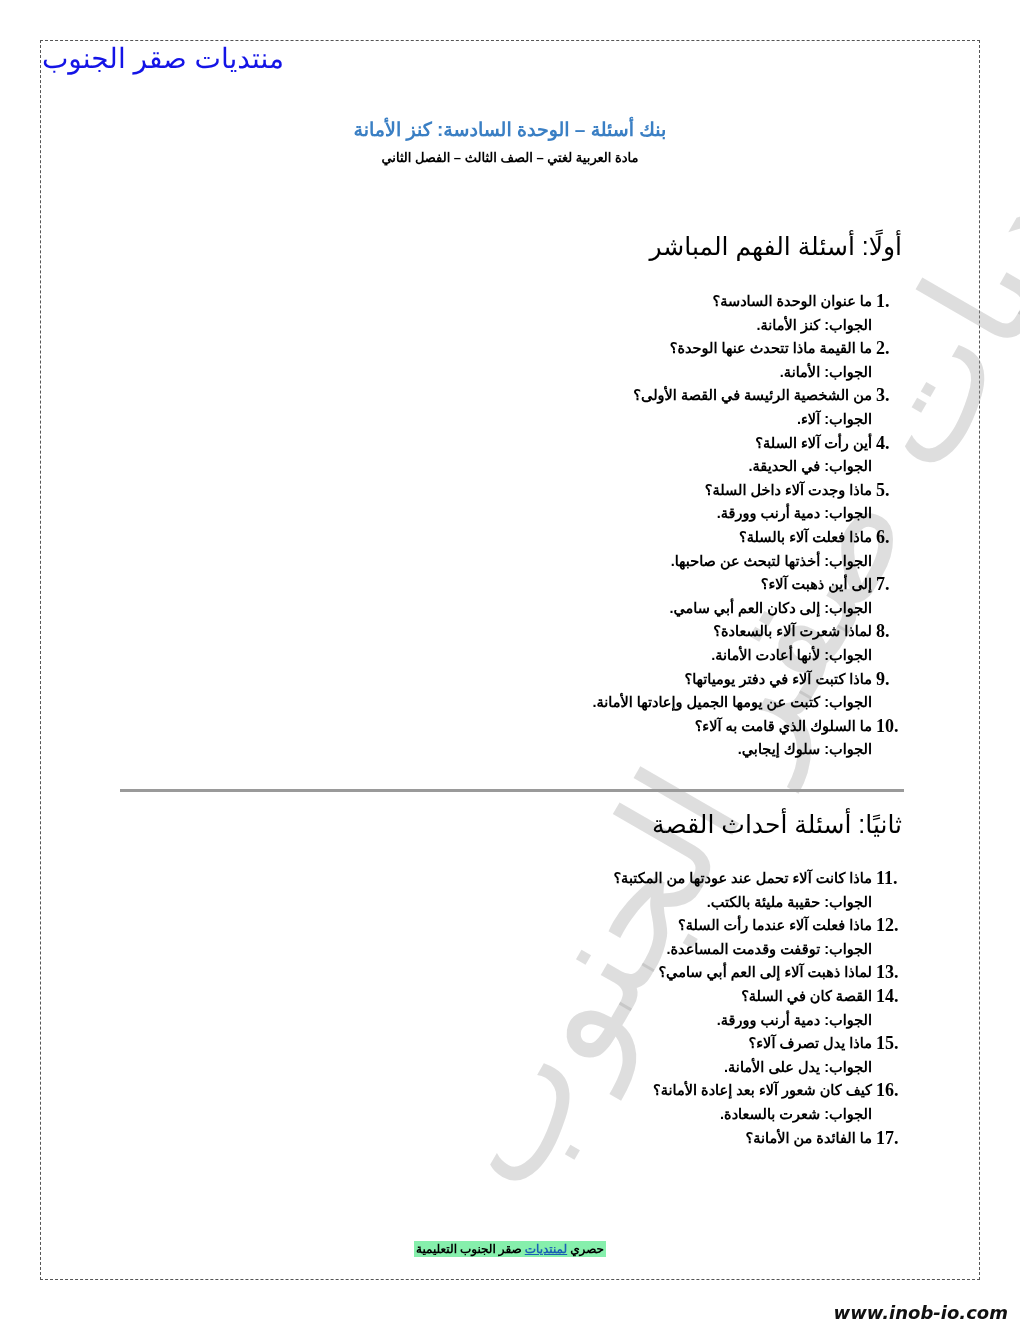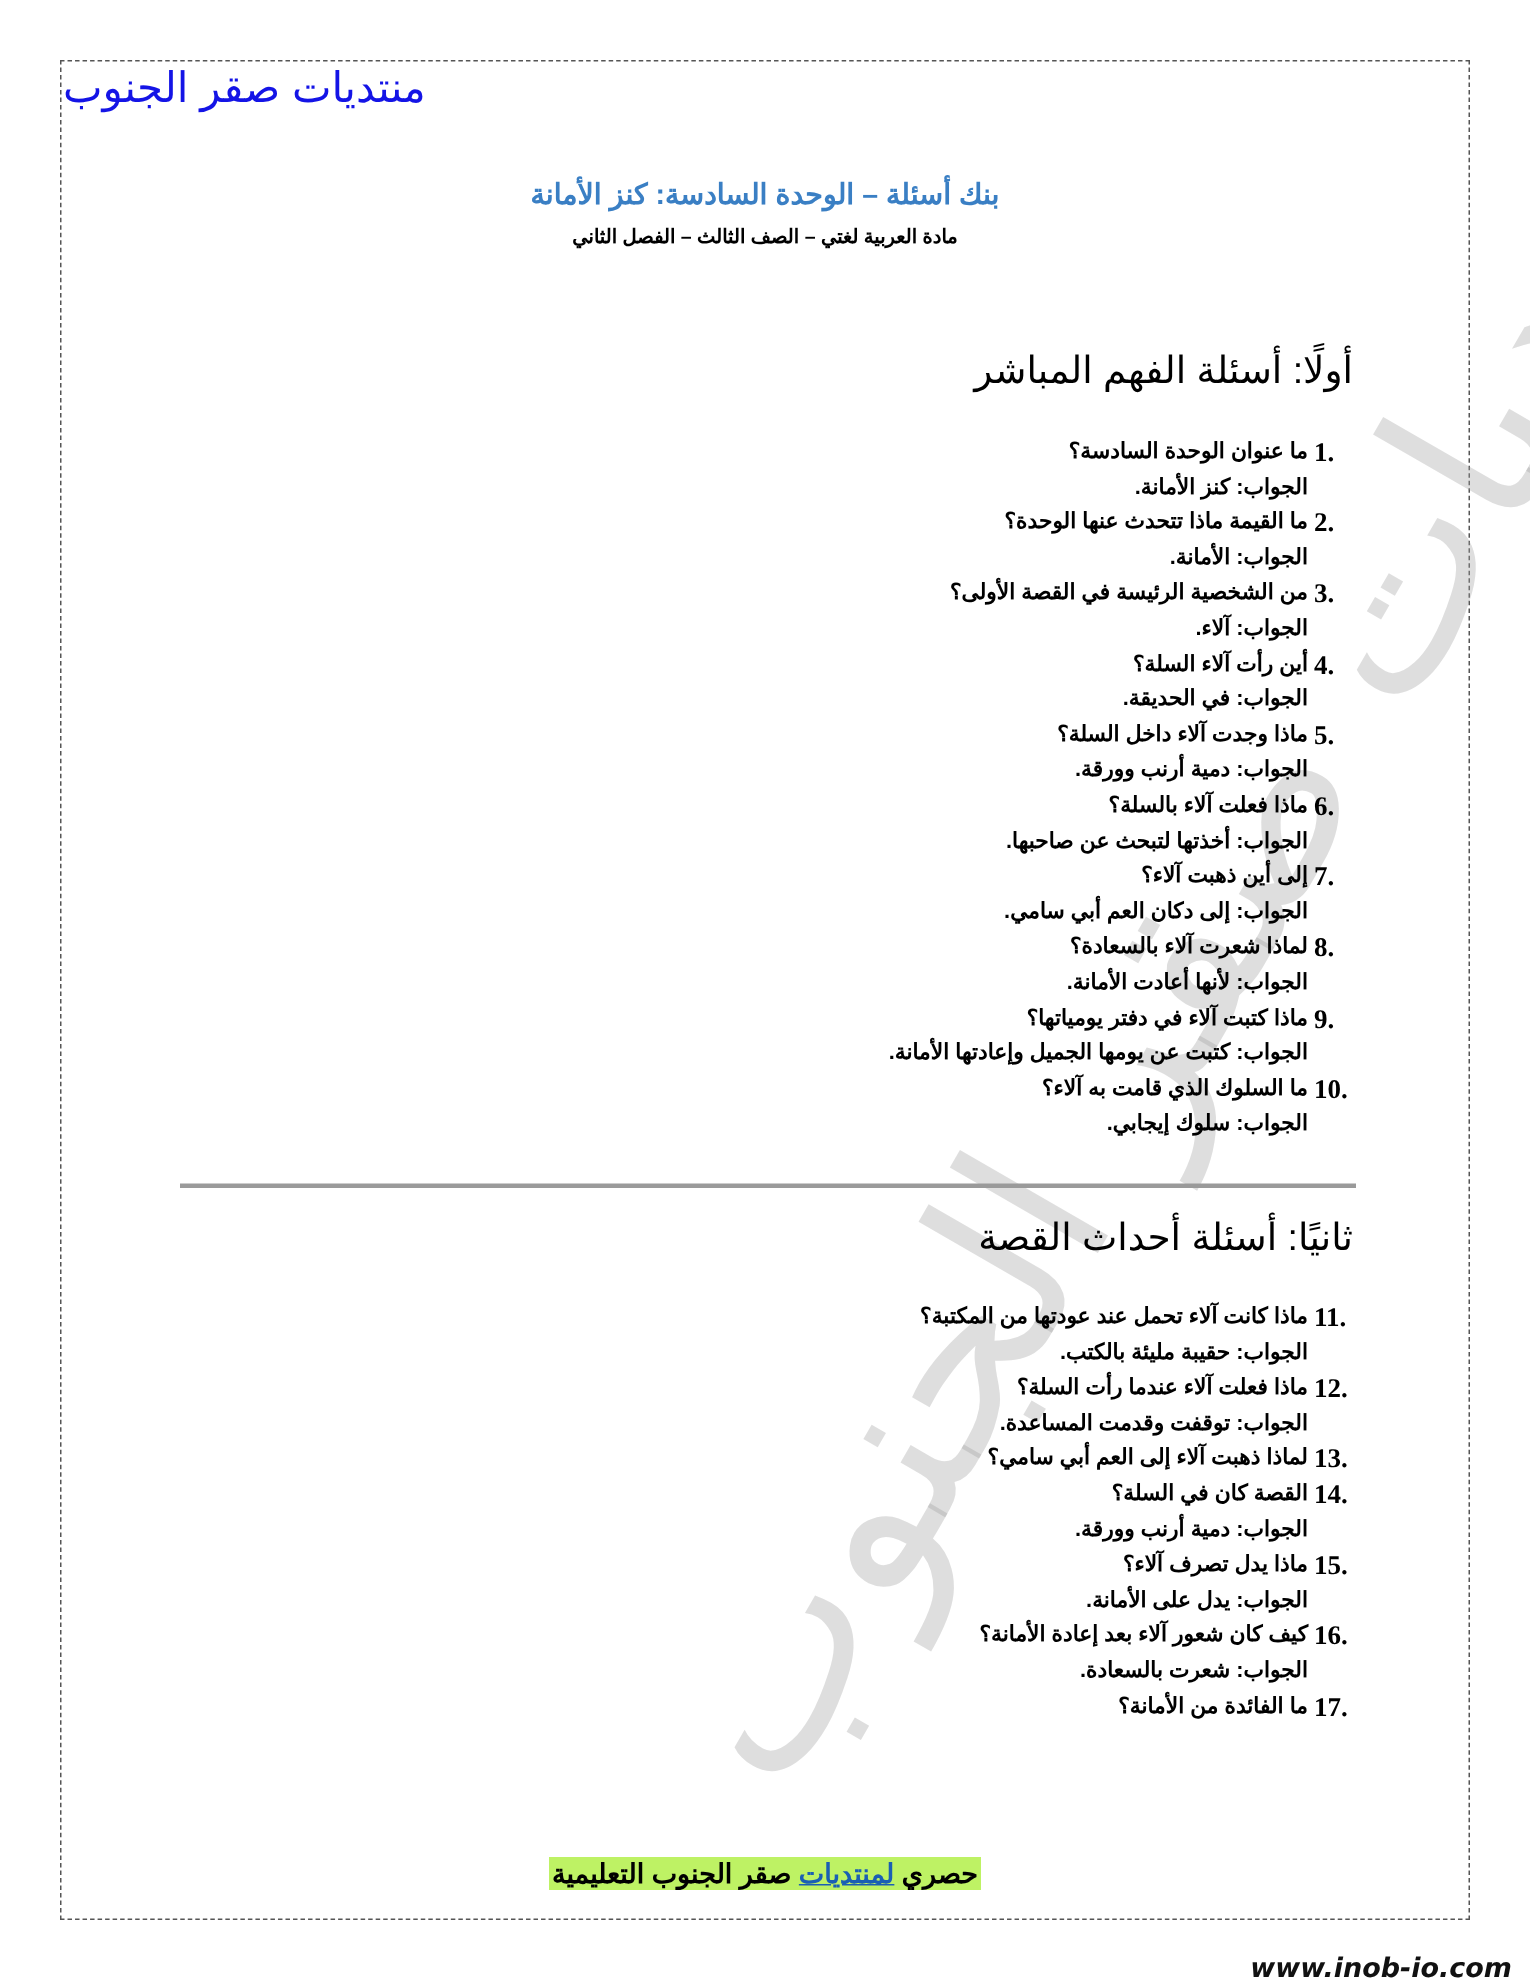--- a/index.html
+++ b/index.html
@@ -111,24 +111,24 @@
     }
     .footer-note {
       position: absolute;
       left: 0;
       width: 1020px;
       top: 1238px;
       text-align: center;
       direction: rtl;
     }
     .footer-note span.wrap {
-      background: #bef264;
-      font-family: Liberation Sans, sans-serif;
-      font-weight: bold;
-      font-size: 18px;
+      background: #86efac;
+      font-family: Liberation Serif, serif;
+      font-weight: bold;
+      font-size: 12px;
       padding: 1px 2px;
     }
     .footer-link {
       color: #1a5fb4;
       text-decoration: underline;
       cursor: pointer;
     }
     .site-url {
       position: absolute;
       right: 12px;

